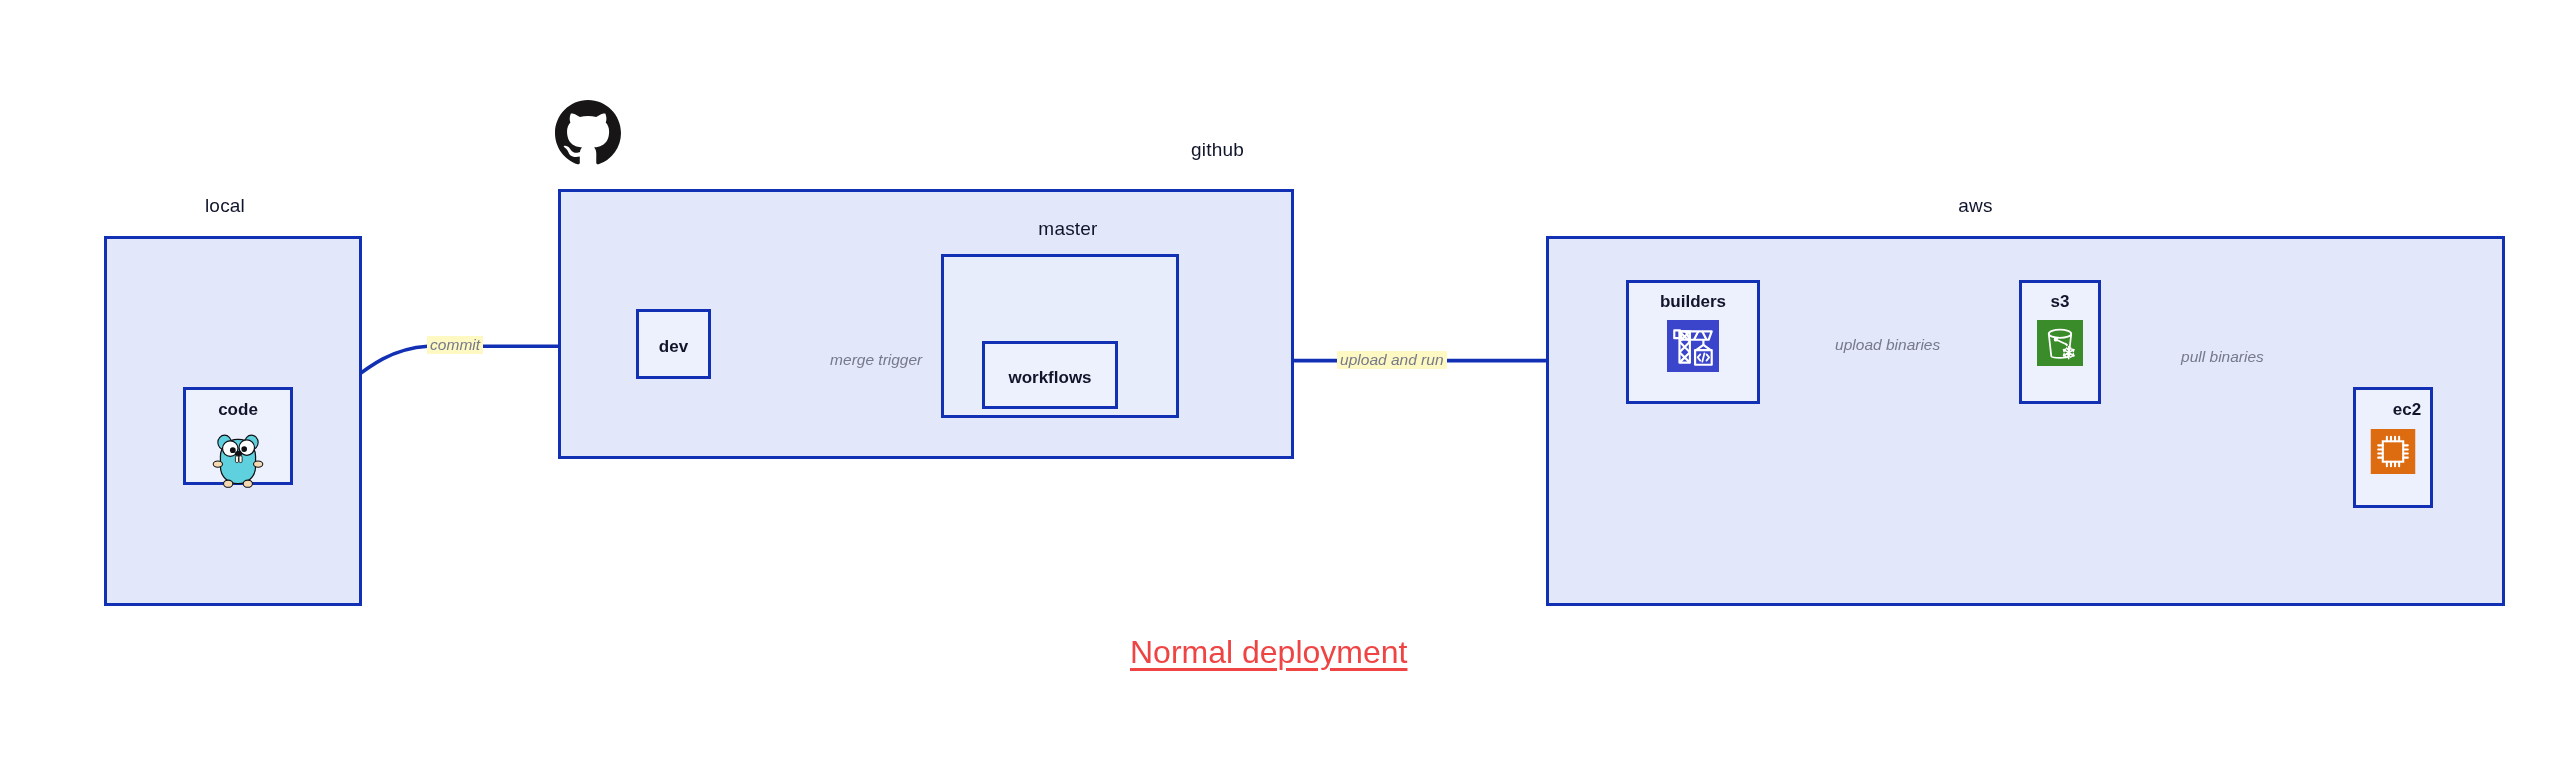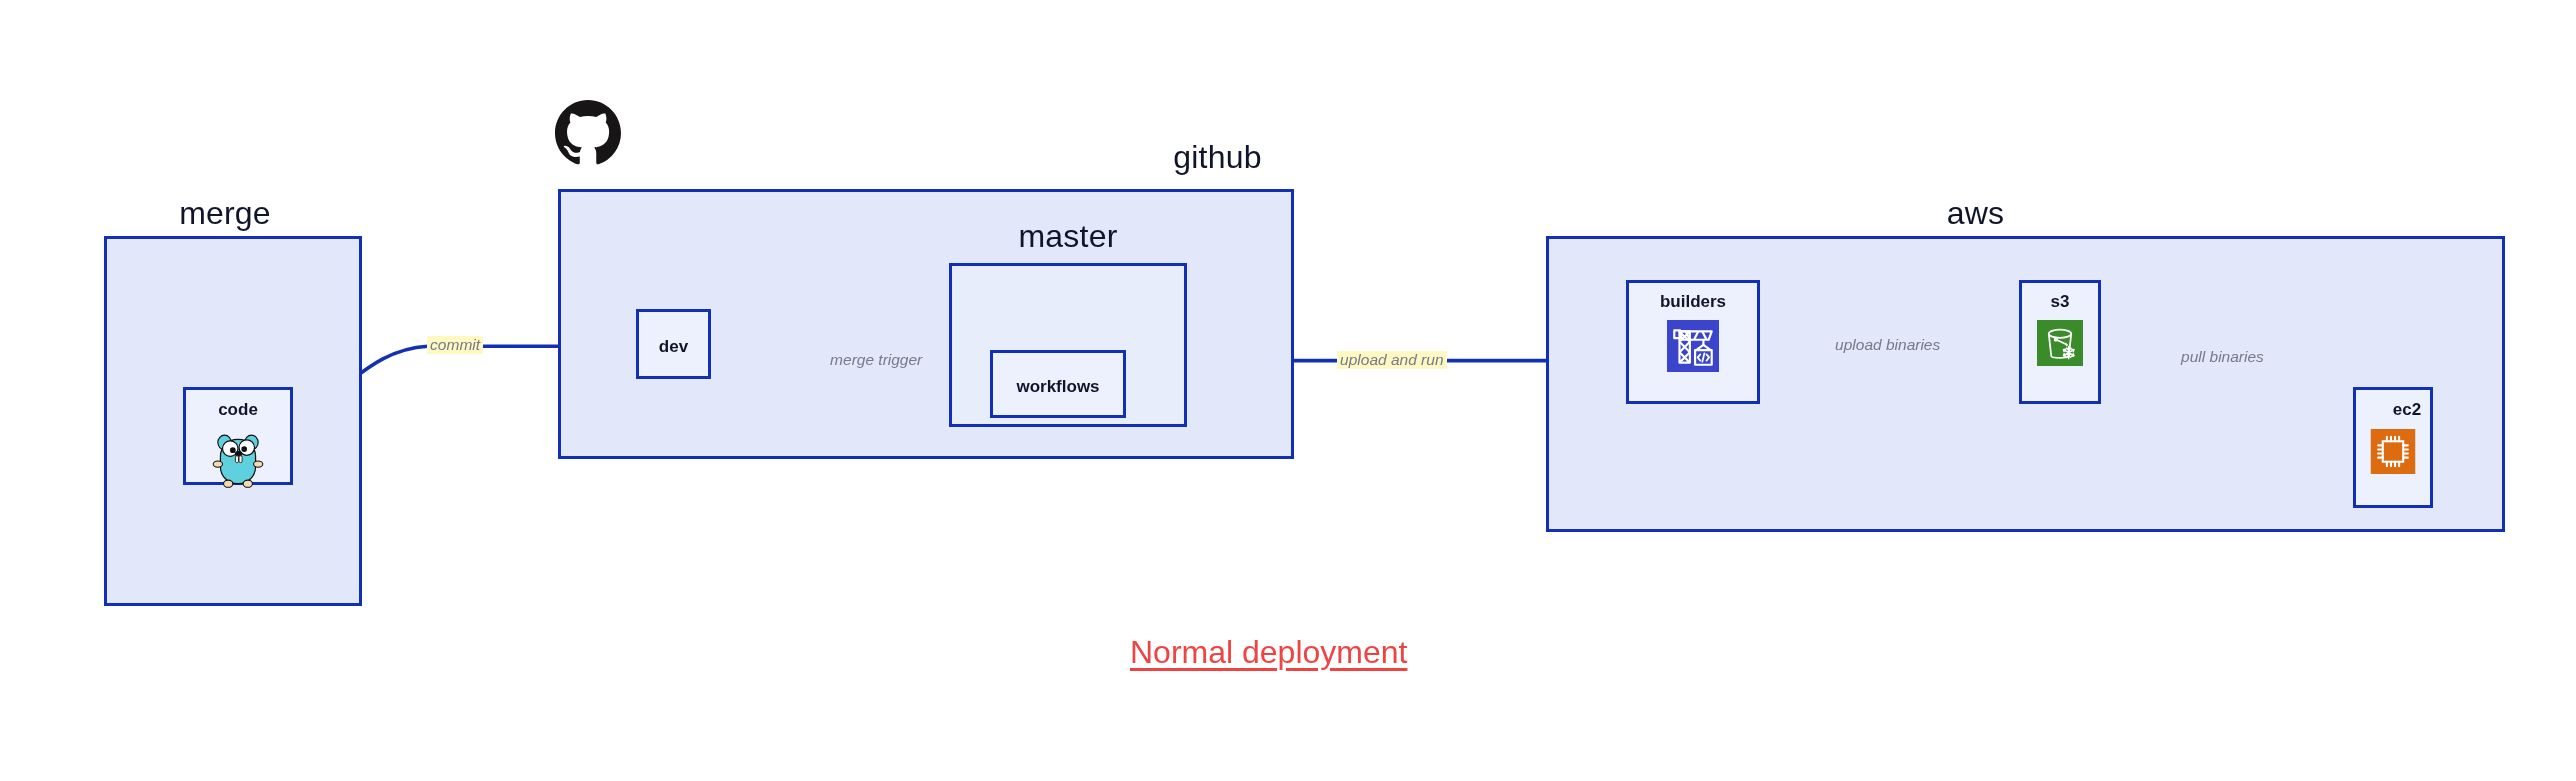--- a/index.html
+++ b/index.html
@@ -41,21 +41,21 @@
   
   .node-box {
     background: #edf1fd;
     border: 3.6px solid #1230b4;
   }
 
   
   .group-label {
     position: absolute;
     color: #11152b;
-    font-size: 32px;
+    font-size: 19px;
     font-weight: 400;
     letter-spacing: 0.2px;
     white-space: nowrap;
     font-family: "Liberation Sans", sans-serif;
   }
 
   
   .node-title {
     position: absolute;
     left: 0;
@@ -120,21 +120,21 @@
 
     <path d="M 1376 700 L 1904 700" fill="none" stroke="#1230b4" stroke-width="7" marker-end="url(#arrowhead)"></path>
 
     <path d="M 2176 700 L 3176 700" fill="none" stroke="#1230b4" stroke-width="7" marker-end="url(#arrowhead)"></path>
 
     <path d="M 3410 672 L 3912 672" fill="none" stroke="#1230b4" stroke-width="7" marker-end="url(#arrowhead)"></path>
 
     <path d="M 4070 660 C 4210 660 4330 700 4420 760 C 4490 805 4530 830 4555 845" fill="none" stroke="#1230b4" stroke-width="7" marker-end="url(#arrowhead)"></path>
   </svg>
 
-  <div class="group-label" style="left:104px; top:195px; width:242px; text-align:center;">merge</div>
+  <div class="group-label" style="left:104px; top:195px; width:242px; text-align:center;">local</div>
 
   <div class="abs group-box" style="left:104px; top:236px; width:258px; height:370px;">
 
     <div class="abs node-box" style="left:76px; top:148px; width:110px; height:98px;">
       <div class="node-title" style="top:10.3px;">code</div>
 
       <div class="icon-wrap" style="left:50%; top:40px; transform:translateX(-50%); width:57px; height:62px;">
         <svg viewBox="0 0 110 120" width="57" height="62" xmlns="http://www.w3.org/2000/svg">
 
           <ellipse cx="29" cy="24" rx="13" ry="14" fill="#5fd0dd" stroke="#0f0f14" stroke-width="2.2"></ellipse>
@@ -175,31 +175,31 @@
   <div class="group-label" style="left:1140px; top:139px; width:155px; text-align:center;">github</div>
 
   <div class="abs group-box" style="left:558px; top:189px; width:736px; height:270px;">
 
     <div class="abs node-box" style="left:75px; top:117px; width:75px; height:70px;">
       <div class="node-title" style="top:25px;">dev</div>
     </div>
 
     <div class="group-label" style="left:388px; top:26px; width:238px; text-align:center;">master</div>
 
-    <div class="abs mid-box" style="left:388px; top:62px; width:238px; height:164px;margin-top:9px;">
+    <div class="abs mid-box" style="left:380px; top:62px; width:238px; height:164px;">
 
       <div class="abs node-box" style="left:38px; top:84px; width:136px; height:68px;">
         <div class="node-title" style="top:24px;">workflows</div>
       </div>
     </div>
   </div>
 
   <div class="group-label" style="left:1496px; top:195px; width:959px; text-align:center;">aws</div>
 
-  <div class="abs group-box" style="left:1546px; top:236px; width:959px; height:296px;">
+  <div class="abs group-box" style="left:1546px; top:236px; width:959px; height:370px;">
 
     <div class="abs node-box" style="left:77px; top:41px; width:134px; height:124px;">
       <div class="node-title" style="top:9.3px;">builders</div>
       <div class="icon-wrap" style="left:50%; top:37px; transform:translateX(-50%); width:52px; height:52px;">
         <svg viewBox="0 0 100 100" width="52" height="52" xmlns="http://www.w3.org/2000/svg">
           <rect x="0" y="0" width="100" height="100" fill="#3a45cc"></rect>
           <g fill="none" stroke="#ffffff" stroke-width="4.2" stroke-linejoin="round">
 
             <path d="M24 22 L24 82 L44 82 L44 22 Z"></path>
             <path d="M24 22 L44 42 M44 22 L24 42 M24 42 L44 62 M44 42 L24 62 M24 62 L44 82 M44 62 L24 82"></path>

